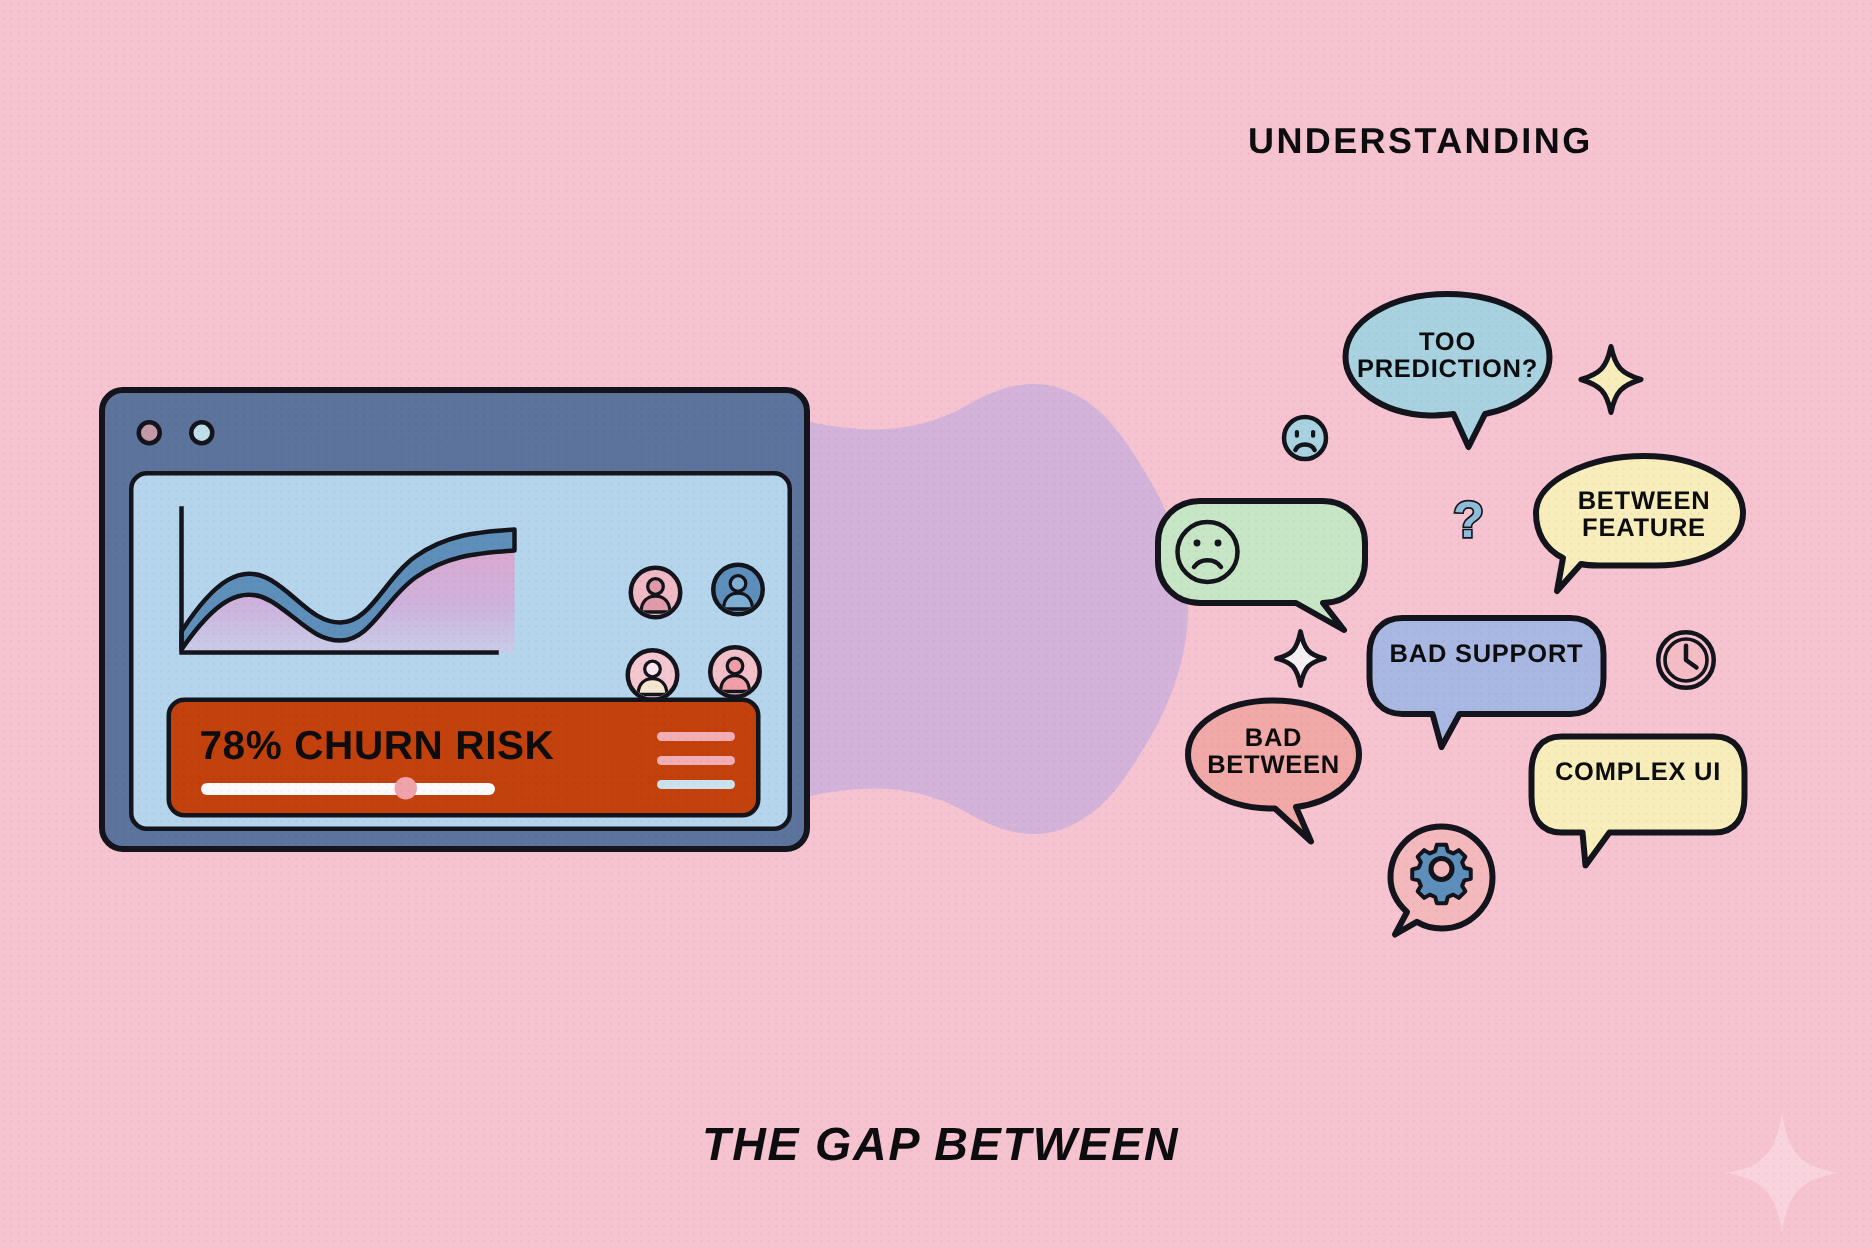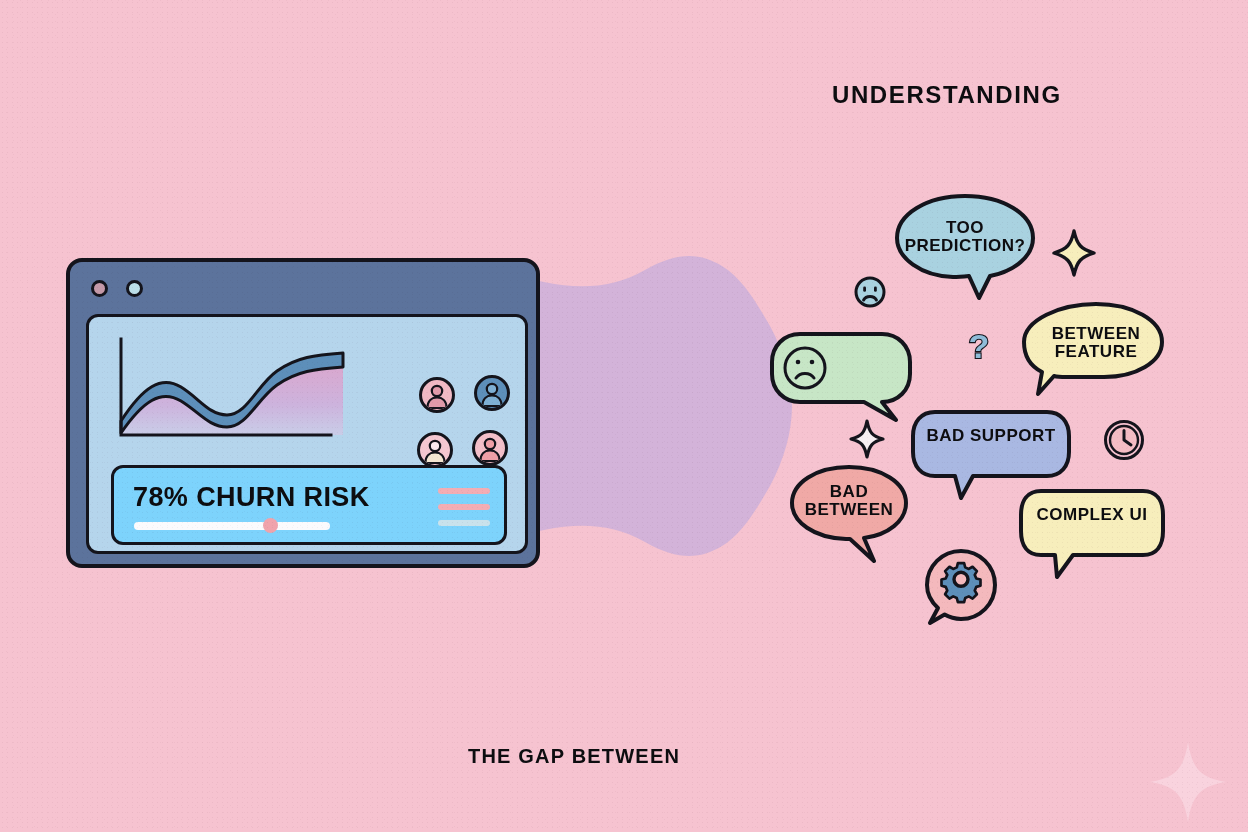--- a/index.html
+++ b/index.html
@@ -40,21 +40,21 @@
     font-weight: 800;
     letter-spacing: .5px;
     text-transform: uppercase;
     white-space: nowrap;
     font-family: "Liberation Sans", sans-serif;
     z-index: 40;
   }
   #title-left   { left: 142px; top: 74px;  font-size: 33px; letter-spacing: 1.2px; }
   #title-right-sm { left: 832px; top: 40px; font-size: 24px; letter-spacing: 1.6px; margin-top: 41px; }
   #title-right-lg { left: 733px; top: 72px; font-size: 33px; letter-spacing: 1.1px; }
-  #title-bottom { left: 468px; top: 745px; font-size: 20px; letter-spacing: 1.2px; }
+  #title-bottom { left: 468px; top: 745px; font-size: 31px; letter-spacing: 1.2px; font-style: italic; }
 
   
   #gap-shape { position: absolute; left: 470px; top: 240px; z-index: 5; }
 
   
   #dashboard {
     position: absolute;
     left: 66px; top: 258px;
     width: 474px; height: 310px;
     background: #5c739c;
@@ -97,21 +97,21 @@
   .avatar svg { display: block; }
   #av-1 { left: 330px; top: 60px; }
   #av-2 { left: 385px; top: 58px; }
   #av-3 { left: 328px; top: 115px; }
   #av-4 { left: 383px; top: 113px; }
 
   #risk-card {
     position: absolute;
     left: 22px; top: 148px;
     width: 396px; height: 80px;
-    background: #7dd3fc;
+    background: #c2410c;
     border: 3px solid #14141c;
     border-radius: 12px;
     box-sizing: border-box;
   }
   #risk-label {
     position: absolute;
     left: 19px; top: 14px;
     font-size: 27px;
     font-weight: 800;
     color: #0d0d10;

